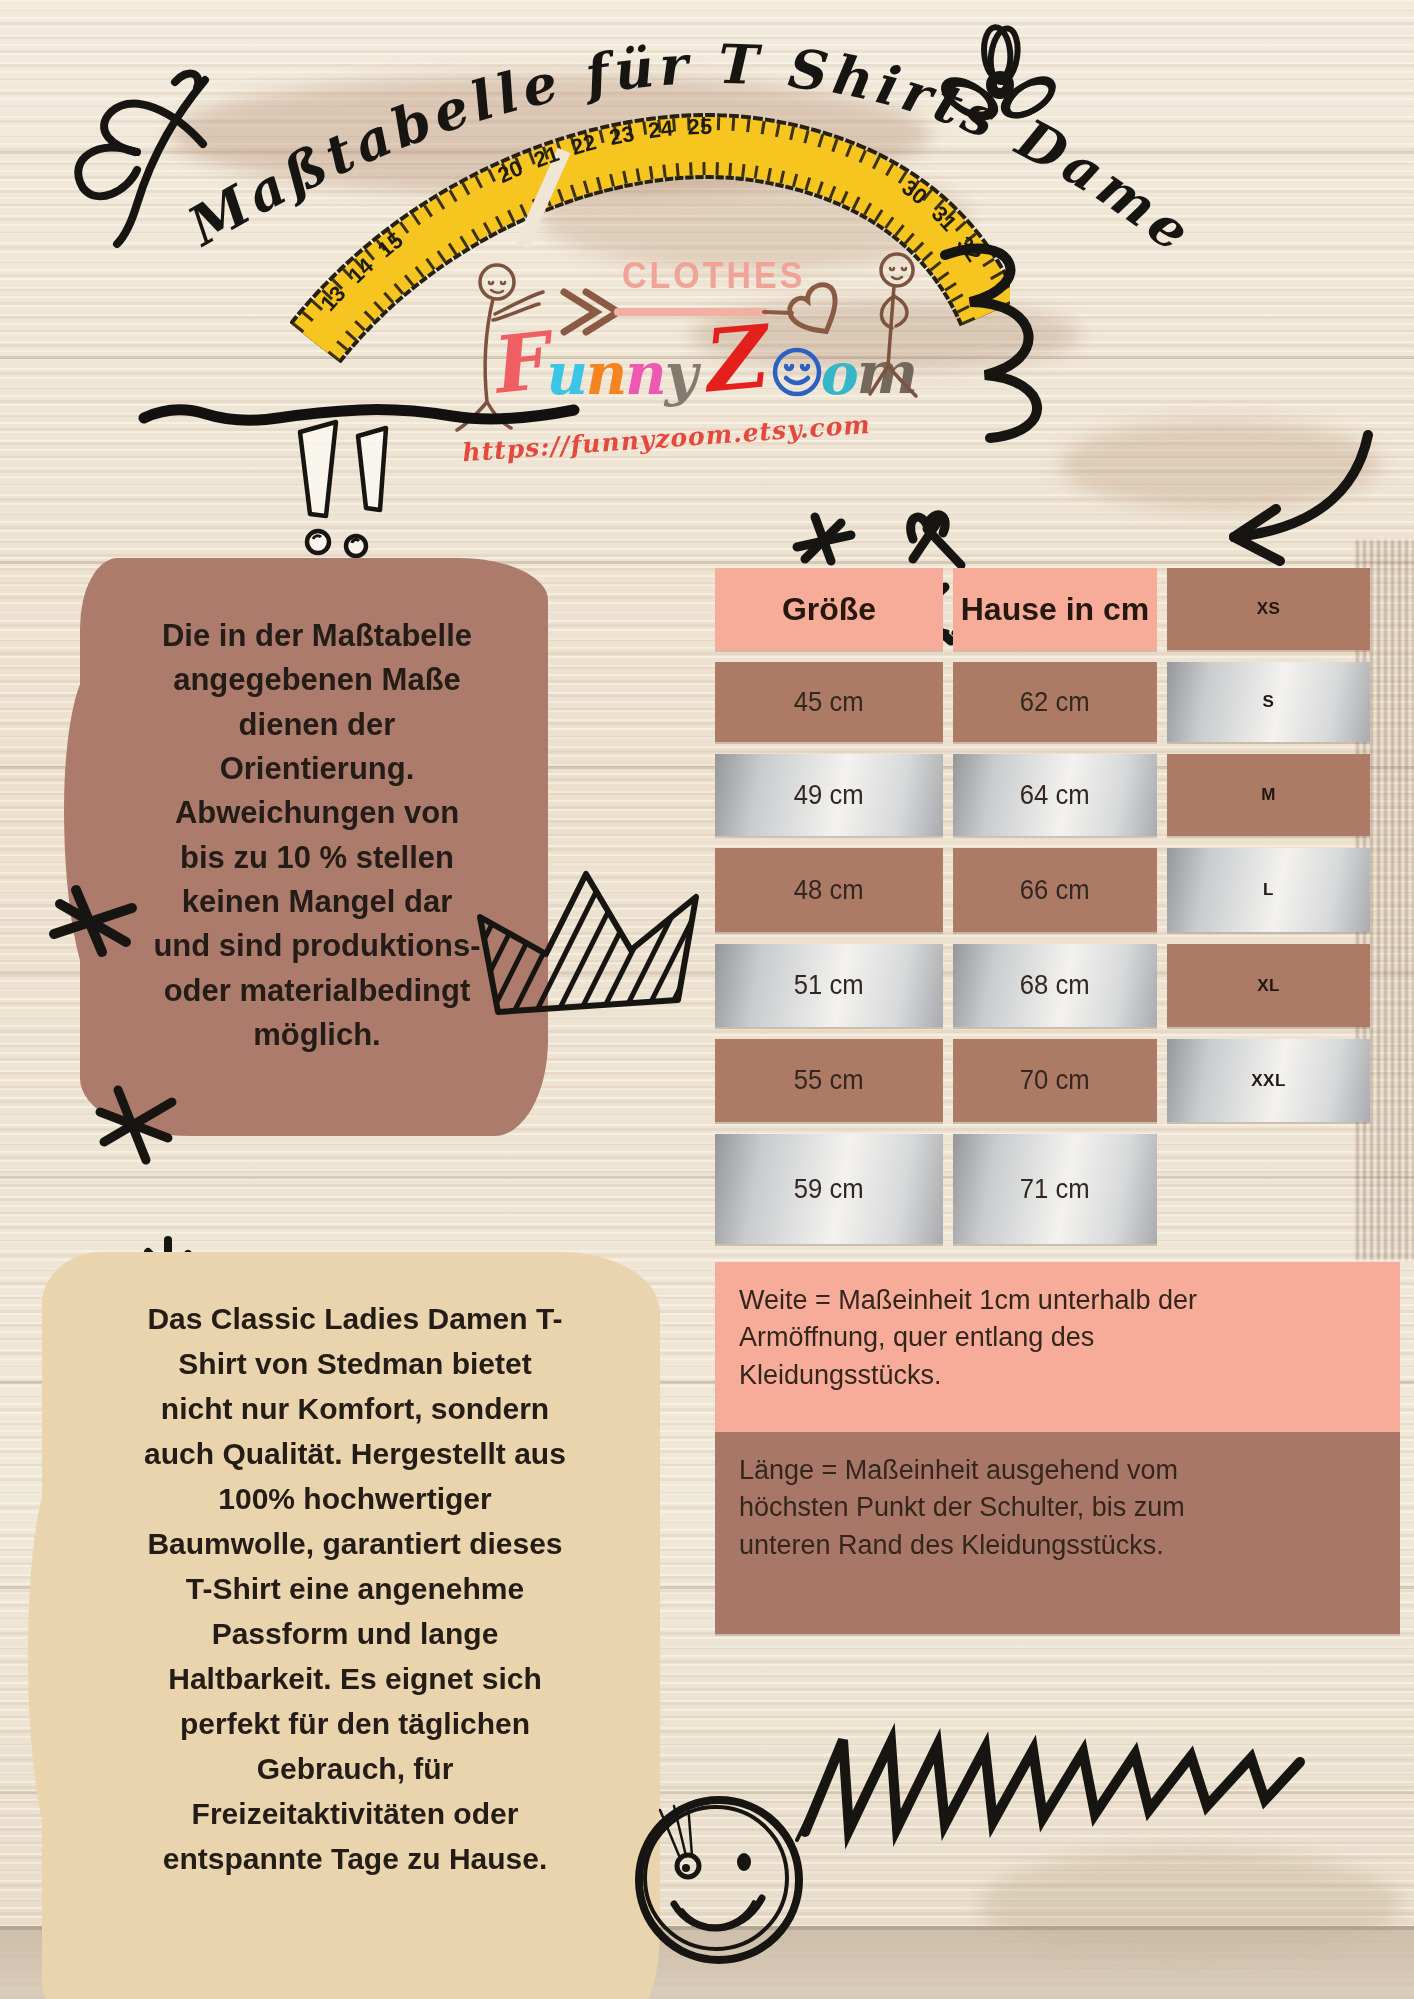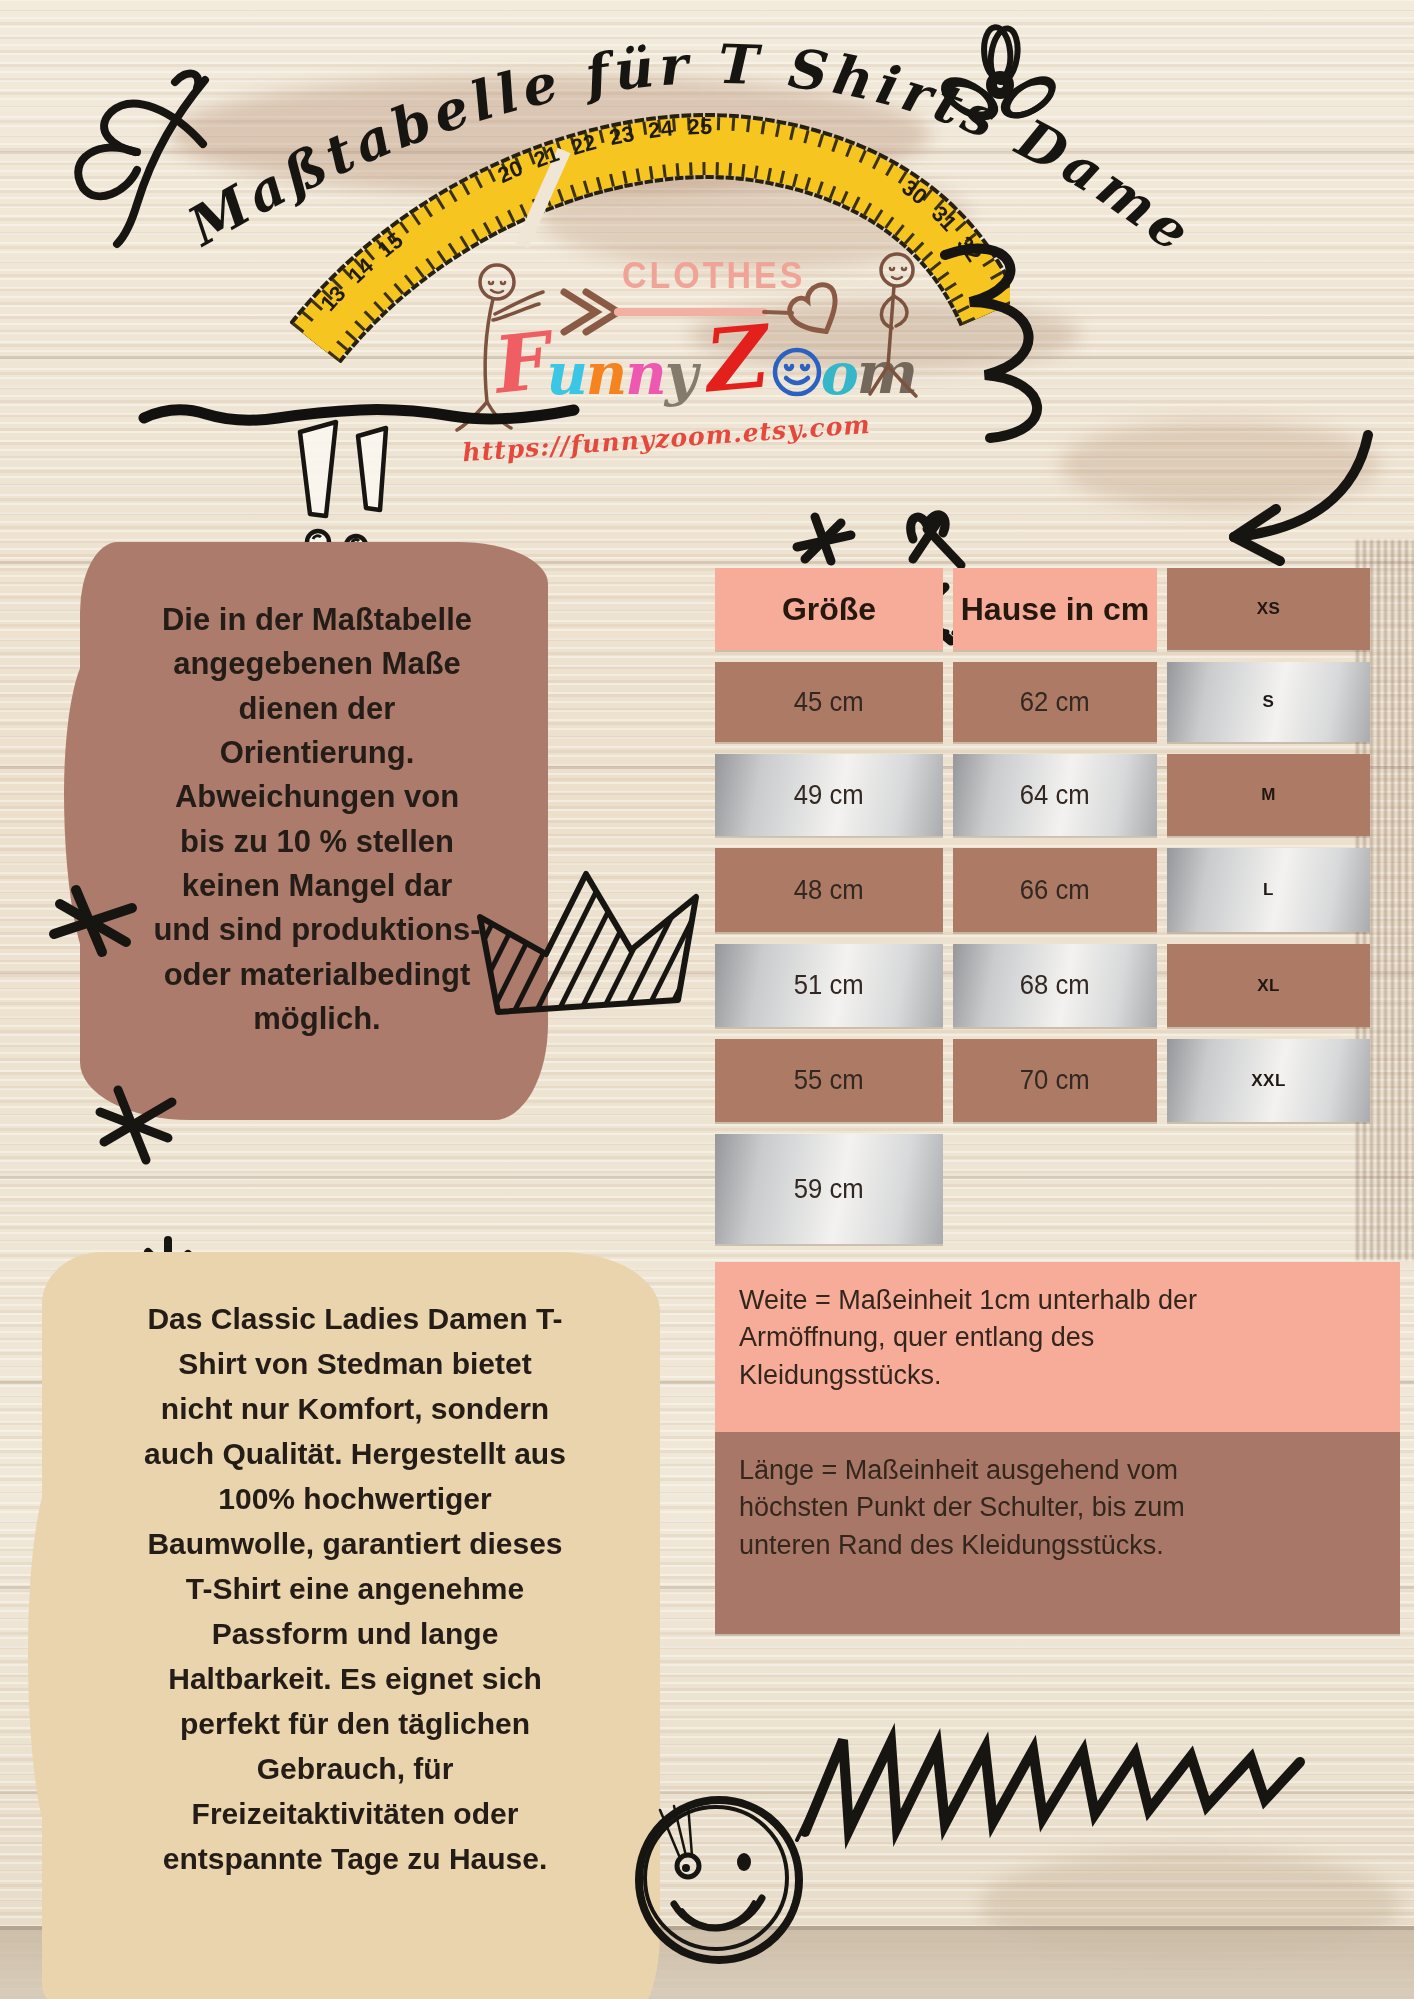--- a/index.html
+++ b/index.html
@@ -227,21 +227,21 @@
       <path d="M 20 64 L 56 28"></path>
       <path d="M 128 44 C 120 24 134 14 142 30 C 150 12 166 20 158 38"></path>
       <path d="M 142 34 L 176 70"></path>
       <path d="M 152 28 L 128 64"></path>
       <path d="M 96 86 L 166 146"></path>
       <path d="M 160 92 L 102 148"></path>
       <path d="M 112 120 C 130 130 150 136 170 138" stroke-width="5" stroke-dasharray="8 7"></path>
     </g>
   </svg>
 
-  <div class="abs blob-brown" style="left:80px;top:542px;width:468px;height:578px;">
+  <div class="abs blob-brown" style="left:80px;top:558px;width:468px;height:578px;">
     <div class="blob-text info-blob-text">Die in der Maßtabelle
 angegebenen Maße
 dienen der
 Orientierung.
 Abweichungen von
 bis zu 10 % stellen
 keinen Mangel dar
 und sind produktions-
 oder materialbedingt
 möglich.</div>
@@ -345,20 +345,23 @@
     <div class="cell cell-brown">
         <span class="cell-val">70 cm</span>
       </div>
 
     <div class="cell cell-silver">
         <span class="cell-size">XXL</span>
       </div>
     <div class="cell cell-silver">
         <span class="cell-val">59 cm</span>
       </div>
+    <div class="cell cell-silver">
+        <span class="cell-val">71 cm</span>
+      </div>
   </div>
 
   <div class="abs note note-pink" style="left:715px;top:1262px;width:651px;height:150px;">Weite = Maßeinheit 1cm unterhalb der
 Armöffnung, quer entlang des
 Kleidungsstücks.</div>
   <div class="abs note note-brown" style="left:715px;top:1432px;width:651px;height:174px;">Länge = Maßeinheit ausgehend vom
 höchsten Punkt der Schulter, bis zum
 unteren Rand des Kleidungsstücks.</div>
 
   <div class="abs blob-beige" style="left:42px;top:1252px;width:618px;height:780px;">

